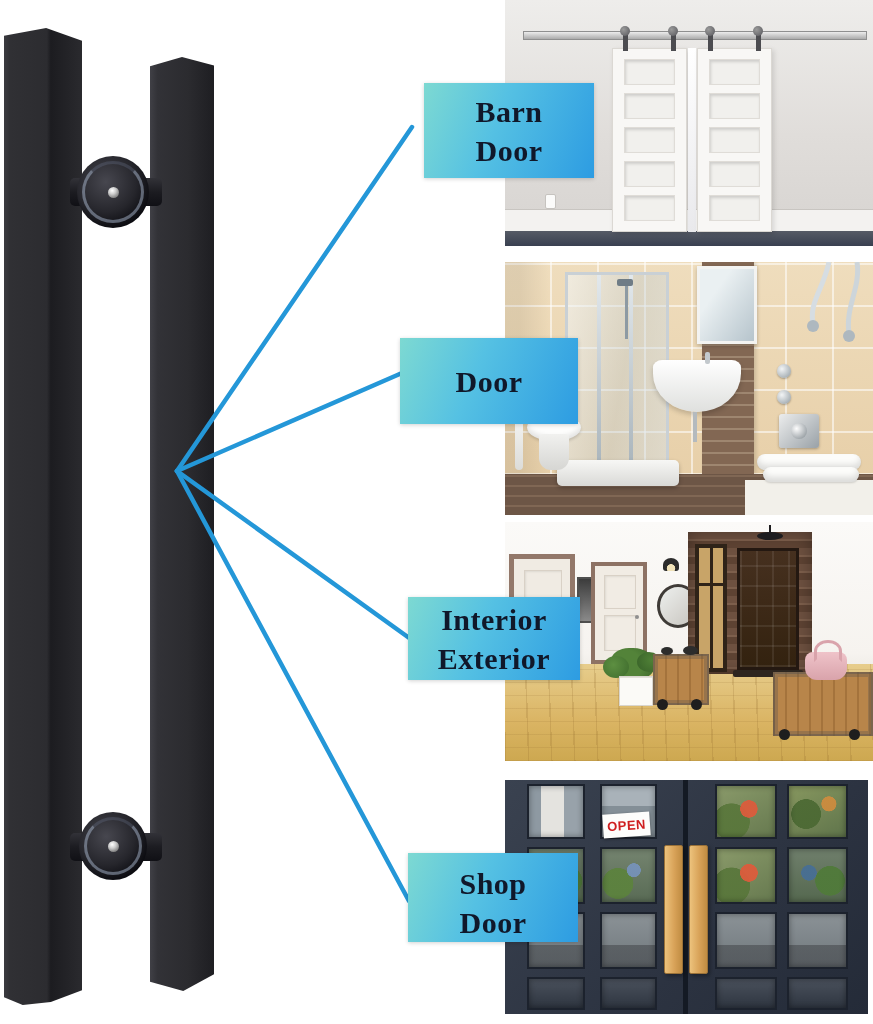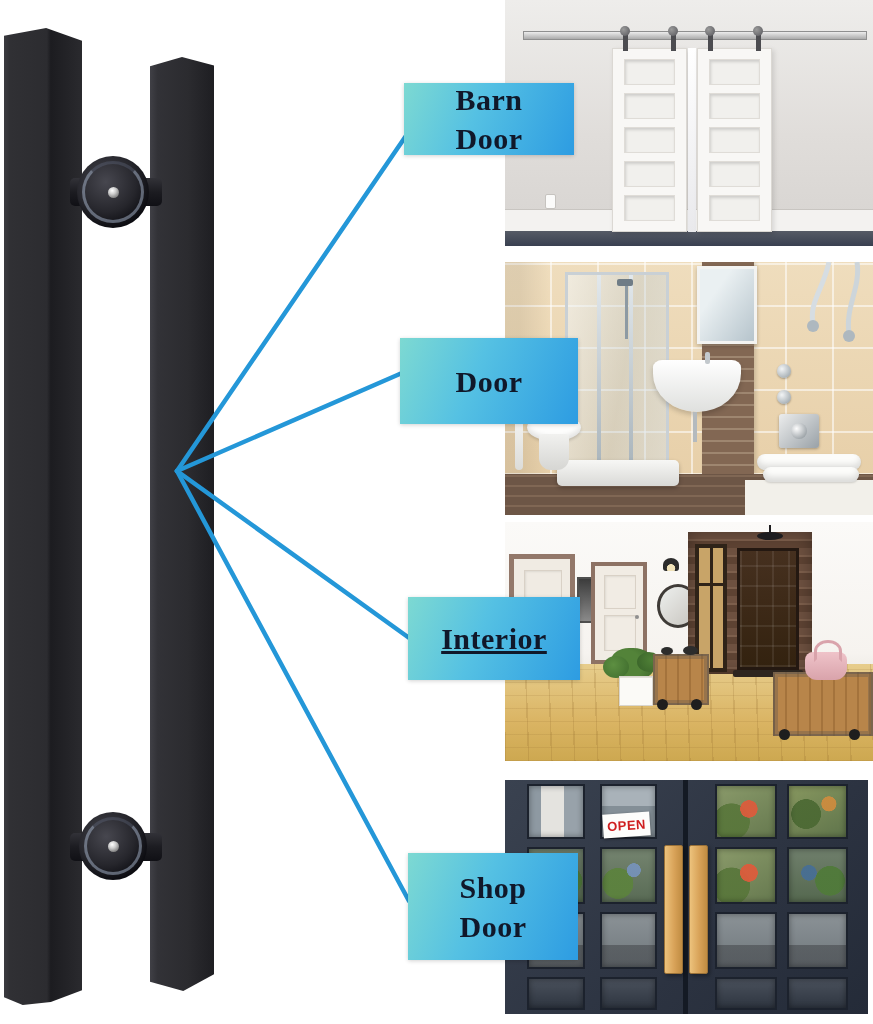--- a/index.html
+++ b/index.html
@@ -27,24 +27,24 @@
     background:radial-gradient(circle at 38% 32%,#ffffff 0%,#cfcfcf 35%,#8a8a8a 70%,#5f5f5f 100%);}
 
   
   .connectors{position:absolute;left:0;top:0;z-index:20;pointer-events:none;}
 
   
   .callout{position:absolute;z-index:30;display:flex;flex-direction:column;align-items:center;justify-content:center;
     background:linear-gradient(112deg,#7dd9d2 0%,#55c1e3 42%,#2d9ce2 100%);
     color:#10182a;font-family:"Liberation Serif",serif;font-weight:700;font-size:30px;line-height:39px;
     text-align:center;letter-spacing:.5px;box-shadow:0 1px 4px rgba(0,0,0,.18);}
-  .callout-barn{left:404px;top:83px;width:170px;height:72px;}
+  .callout-barn{left:424px;top:83px;width:170px;height:95px;}
   .callout-shower{left:400px;top:338px;width:178px;height:86px;}
-  .callout-interior{left:408px;top:597px;width:172px;height:83px;text-decoration:underline;}
-  .callout-shop{left:408px;top:853px;width:170px;height:107px;}
+  .callout-interior{left:408px;top:597px;width:172px;height:83px;}
+  .callout-shop{left:408px;top:853px;width:170px;height:89px;justify-content:flex-end;}
 
   
   .photo{position:absolute;z-index:1;overflow:hidden;}
 
   
   .photo-barn{left:505px;top:0;width:368px;height:246px;
     background:linear-gradient(180deg,#eeedeb 0%,#e0dddA 55%,#d6d3d0 100%);}
   .barn-rail{position:absolute;left:18px;top:31px;width:342px;height:7px;border:1px solid #8f8f8f;
     background:linear-gradient(180deg,#ececec,#ababab);}
   .barn-baseboard{position:absolute;left:0;top:209px;width:100%;height:22px;background:#f3f2f0;border-top:1px solid #c8c5c1;}
@@ -336,19 +336,20 @@
 
   <div class="callout callout-barn">
     <span>Barn</span>
     <span>Door</span>
   </div>
   <div class="callout callout-shower">
     <span>Door</span>
   </div>
   <div class="callout callout-interior">
     <span>Interior</span>
+    <span>Exterior</span>
   </div>
   <div class="callout callout-shop">
     <span>Shop</span>
     <span>Door</span>
   </div>
 
 </div>
 
 </body></html>

